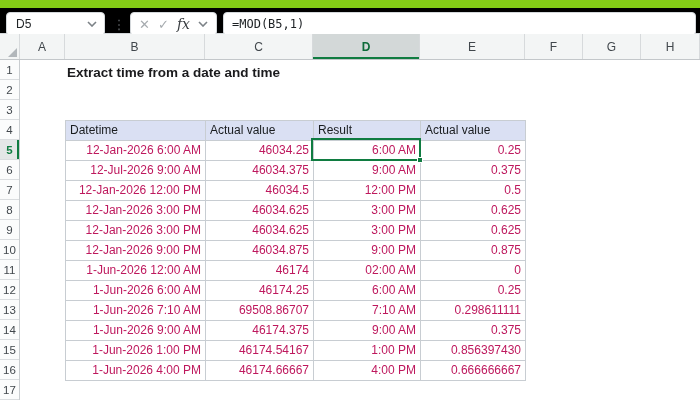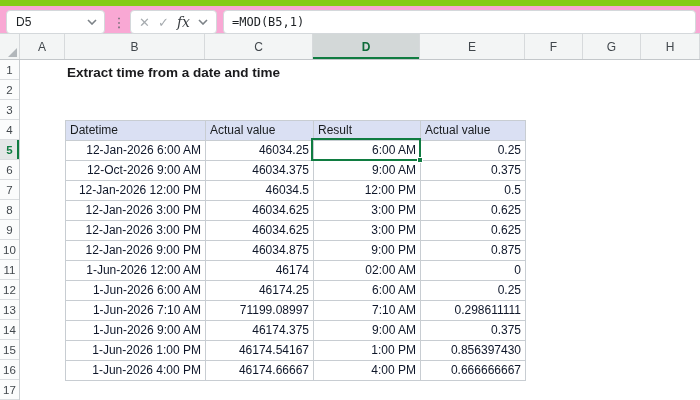--- a/index.html
+++ b/index.html
@@ -2,21 +2,21 @@
 <html><head>
 <meta charset="utf-8">
 <style>
   * { margin:0; padding:0; box-sizing:border-box; }
   html,body { width:700px; height:400px; overflow:hidden; background:#fff;
               font-family:"Liberation Sans", sans-serif; }
   #app { position:relative; width:700px; height:400px; background:#fff; }
 
   
   .fbar { position:absolute; left:0; top:0; width:700px; height:34px;
-          background:#f9a8d4; border-top:6px solid #84cc16; border-bottom:1px solid #d3d7da; }
+          background:#000000; border-top:8px solid #84cc16; border-bottom:1px solid #d3d7da; }
   .namebox { position:absolute; left:6px; top:4px; width:99px; height:24px;
              background:#fff; border:1px solid #d4d8db; border-radius:4px;
              display:flex; align-items:center; justify-content:space-between;
              padding:0 7px 0 9px; font-size:12px; color:#202427; }
   .dots { position:absolute; left:112px; top:4px; width:14px; height:24px;
           display:flex; align-items:center; justify-content:center;
           color:#5f6368; font-size:13px; }
   .btnbox { position:absolute; left:130px; top:4px; width:87px; height:24px;
             background:#fff; border:1px solid #d4d8db; border-radius:4px;
             display:flex; align-items:center; justify-content:space-between; padding:0 8px; }
@@ -51,21 +51,21 @@
 
   
   .grid { position:absolute; left:20px; top:60px; width:680px; height:340px; background:#fff; }
   .title { position:absolute; left:47px; top:3px; height:20px; line-height:20px;
            font-size:13.5px; font-weight:bold; color:#1b1b1d; white-space:nowrap; }
 
   
   .xtable { position:absolute; left:45px; top:60px; border-left:1px solid #c8cdd2;
             border-top:1px solid #c8cdd2; }
   .tr { display:flex; }
-  .tc { height:20px; line-height:19px; font-size:12px; color:#0f172a;
+  .tc { height:20px; line-height:19px; font-size:12px; color:#be185d;
         border-right:1px solid #c8cdd2; border-bottom:1px solid #c8cdd2;
         padding:0 4px; white-space:nowrap; overflow:hidden; }
   .th { background:#dae0f3; text-align:left; padding-left:4px; color:#191c1f; }
   .td { background:#fff; text-align:right; }
 
   
   .selbox { position:absolute; left:291px; top:78px; width:110px; height:23px;
             border:2px solid #107C41; pointer-events:auto; }
   .handle { position:absolute; right:-4px; bottom:-4px; width:6px; height:6px;
             background:#107C41; border:1px solid #fff; }
@@ -141,21 +141,21 @@
           <div class="tc th" style="width: 107px;">Result</div>
           <div class="tc th" style="width: 105px;">Actual value</div>
         </div>
         <div class="tr">
           <div class="tc td" style="width: 140px;">12-Jan-2026 6:00 AM</div>
           <div class="tc td" style="width: 108px;">46034.25</div>
           <div class="tc td" style="width: 107px;">6:00 AM</div>
           <div class="tc td" style="width: 105px;">0.25</div>
         </div>
         <div class="tr">
-          <div class="tc td" style="width: 140px;">12-Oct-2026 9:00 AM</div>
+          <div class="tc td" style="width: 140px;">12-Jul-2026 9:00 AM</div>
           <div class="tc td" style="width: 108px;">46034.375</div>
           <div class="tc td" style="width: 107px;">9:00 AM</div>
           <div class="tc td" style="width: 105px;">0.375</div>
         </div>
         <div class="tr">
           <div class="tc td" style="width: 140px;">12-Jan-2026 12:00 PM</div>
           <div class="tc td" style="width: 108px;">46034.5</div>
           <div class="tc td" style="width: 107px;">12:00 PM</div>
           <div class="tc td" style="width: 105px;">0.5</div>
         </div>
@@ -184,21 +184,21 @@
           <div class="tc td" style="width: 105px;">0</div>
         </div>
         <div class="tr">
           <div class="tc td" style="width: 140px;">1-Jun-2026 6:00 AM</div>
           <div class="tc td" style="width: 108px;">46174.25</div>
           <div class="tc td" style="width: 107px;">6:00 AM</div>
           <div class="tc td" style="width: 105px;">0.25</div>
         </div>
         <div class="tr">
           <div class="tc td" style="width: 140px;">1-Jun-2026 7:10 AM</div>
-          <div class="tc td" style="width: 108px;">71199.08997</div>
+          <div class="tc td" style="width: 108px;">69508.86707</div>
           <div class="tc td" style="width: 107px;">7:10 AM</div>
           <div class="tc td" style="width: 105px;">0.298611111</div>
         </div>
         <div class="tr">
           <div class="tc td" style="width: 140px;">1-Jun-2026 9:00 AM</div>
           <div class="tc td" style="width: 108px;">46174.375</div>
           <div class="tc td" style="width: 107px;">9:00 AM</div>
           <div class="tc td" style="width: 105px;">0.375</div>
         </div>
         <div class="tr">

